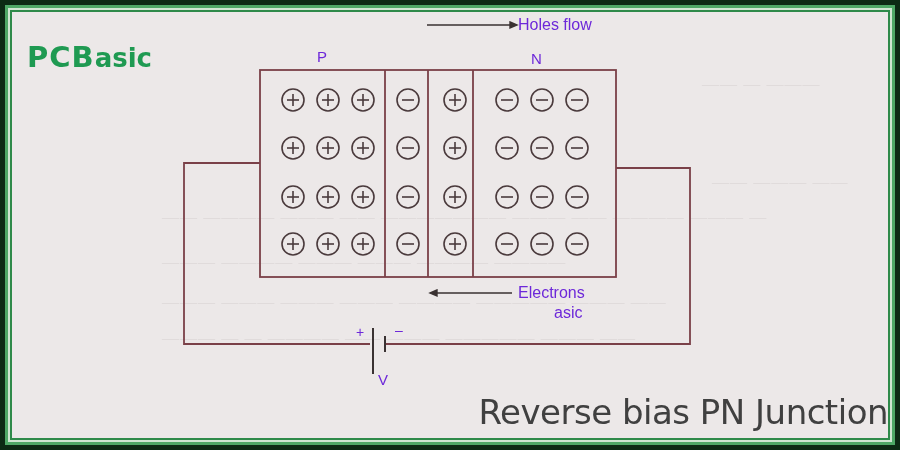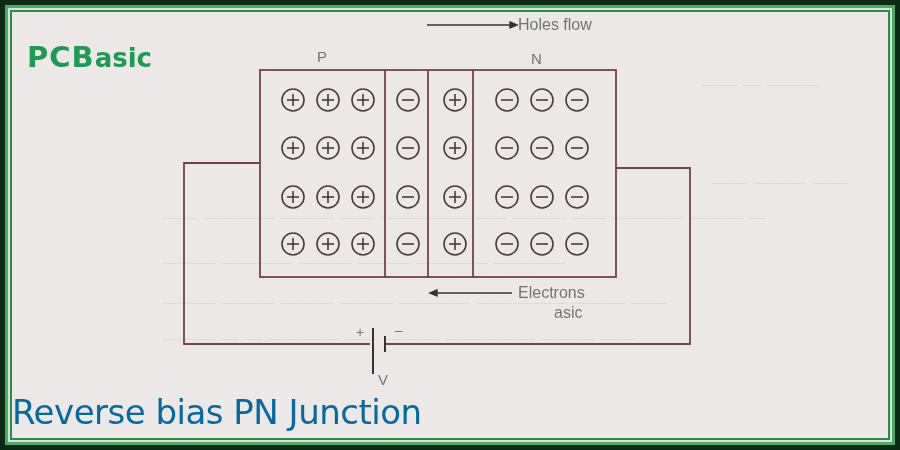--- a/index.html
+++ b/index.html
@@ -33,26 +33,26 @@
   }
   .logo {
     position: absolute; left: 15px; top: 28px;
     font-family: "DejaVu Sans", sans-serif; font-weight: bold;
     color: #1f9a52; font-size: 29px; letter-spacing: 1px;
     line-height: 34px;
   }
   .logo .small { font-size: 26px; letter-spacing: 0px; }
   svg.diagram { position: absolute; left: 0; top: 0; }
   .lbl {
-    position: absolute; color: #737373; font-size: 15px;
+    position: absolute; color: #6d28d9; font-size: 15px;
     font-family: "Liberation Sans", sans-serif; white-space: nowrap;
   }
   .caption {
-    position: absolute; left: 0; width: 876px; top: 380px; text-align: left;
-    color: #0369a1; font-size: 34px; font-family: "DejaVu Sans", sans-serif;
+    position: absolute; left: 0; width: 876px; top: 380px; text-align: right;
+    color: #404040; font-size: 34px; font-family: "DejaVu Sans", sans-serif;
     line-height: 40px; letter-spacing: -0.5px;
   }
 </style>
 </head>
 <body>
 
 <div class="frame-outer"></div>
 <div class="frame-gap"></div>
 <div class="frame-inner"></div>
 

